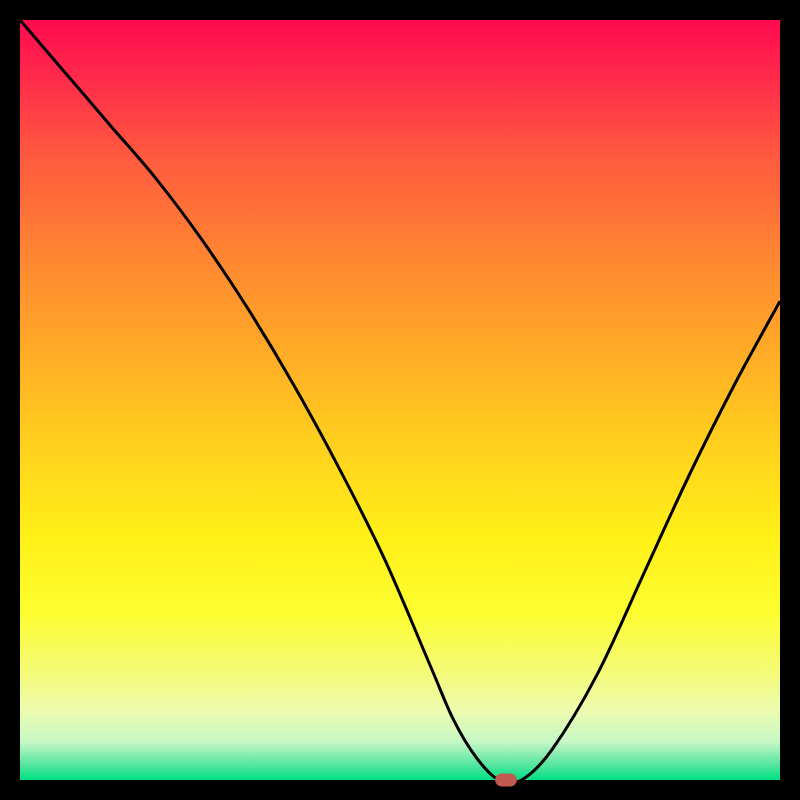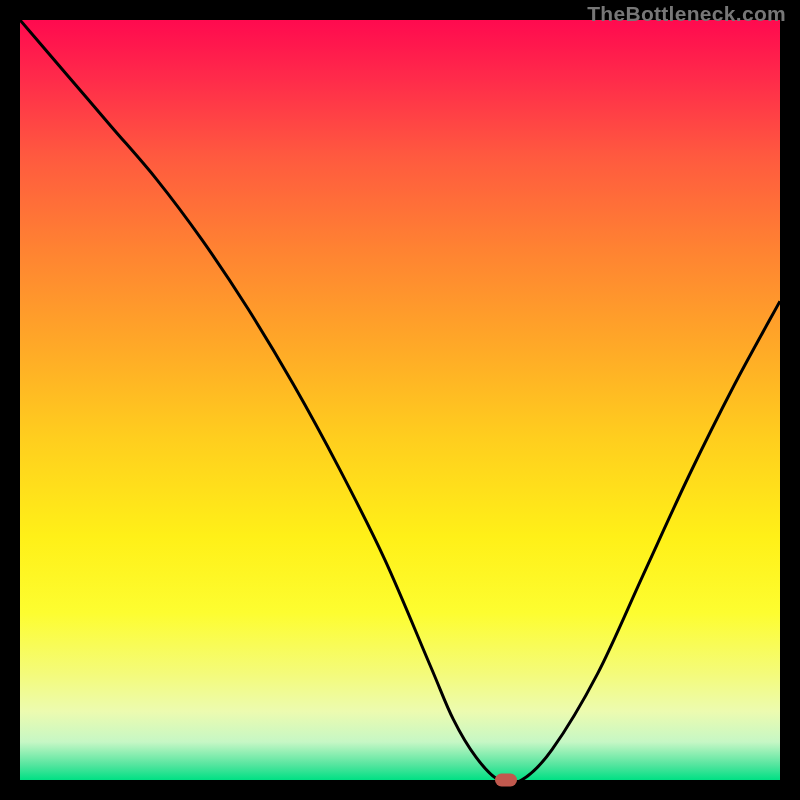--- a/index.html
+++ b/index.html
@@ -66,21 +66,20 @@
     height: 13px;
     border-radius: 7px;
     background: #c1594e;
     transform: translate(-50%, -50%);
   }
 </style>
 </head>
 <body>
 
 <div class="outer">
-  <div class="watermark">TheBottleneck.com</div>
 
   <div class="plot">
     <div class="gradient"></div>
 
     <svg class="curve" viewBox="0 0 760 760" preserveAspectRatio="none">
       <path d="M 0 0 C 7.6000000000000005 8.866666666666655, 30.4 35.4666666666666, 45.6 53.19999999999993 C 60.800000000000004 70.93333333333327, 76 88.66666666666663, 91.2 106.39999999999998 C 106.4 124.13333333333333, 121.59999999999998 140.60000000000002, 136.79999999999998 159.60000000000002 C 151.99999999999997 178.60000000000002, 167.2 198.86666666666665, 182.4 220.39999999999998 C 197.60000000000002 241.9333333333333, 212.8 264.73333333333335, 228 288.8 C 243.2 312.8666666666667, 258.4 338.2, 273.59999999999997 364.8 C 288.79999999999995 391.40000000000003, 304 419.2666666666667, 319.2 448.40000000000003 C 334.4 477.53333333333336, 349.6 506.6666666666667, 364.8 539.6 C 380 572.5333333333333, 399.00000000000006 619.4, 410.40000000000003 646 C 421.8 672.6, 425.6 684, 433.2 699.2 C 440.79999999999995 714.4000000000001, 448.4 727.0666666666667, 456 737.2 C 463.6 747.3333333333334, 471.2 756.2, 478.8 760 C 486.40000000000003 763.8, 492.73333333333335 765.0666666666666, 501.6 760 C 510.4666666666667 754.9333333333334, 519.3333333333334 747.3333333333334, 532 729.6 C 544.6666666666666 711.8666666666667, 562.4000000000001 682.7333333333333, 577.6 653.6 C 592.8 624.4666666666667, 608 587.7333333333333, 623.1999999999999 554.8 C 638.3999999999999 521.8666666666666, 653.5999999999999 487.66666666666663, 668.8 456 C 684 424.33333333333337, 699.1999999999999 393.93333333333334, 714.4 364.8 C 729.6 335.6666666666667, 752.4 295.1333333333333, 760 281.2" fill="none" stroke="#000" stroke-width="3" stroke-linejoin="round"></path>
     </svg>
 
     <div class="marker" style="left: 486.4px; top: 760px;"></div>
   </div>

